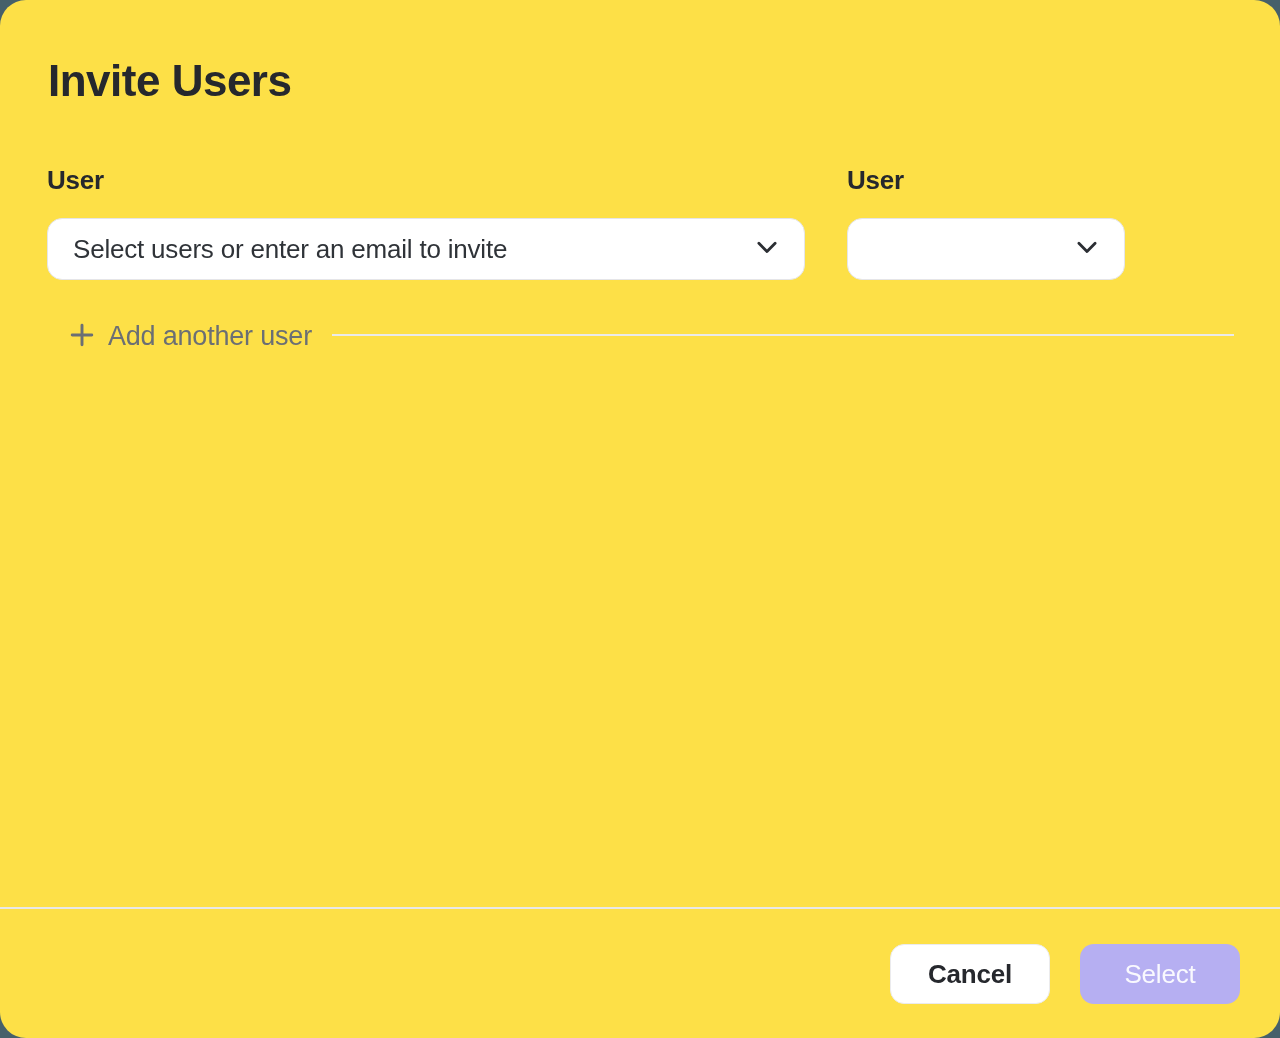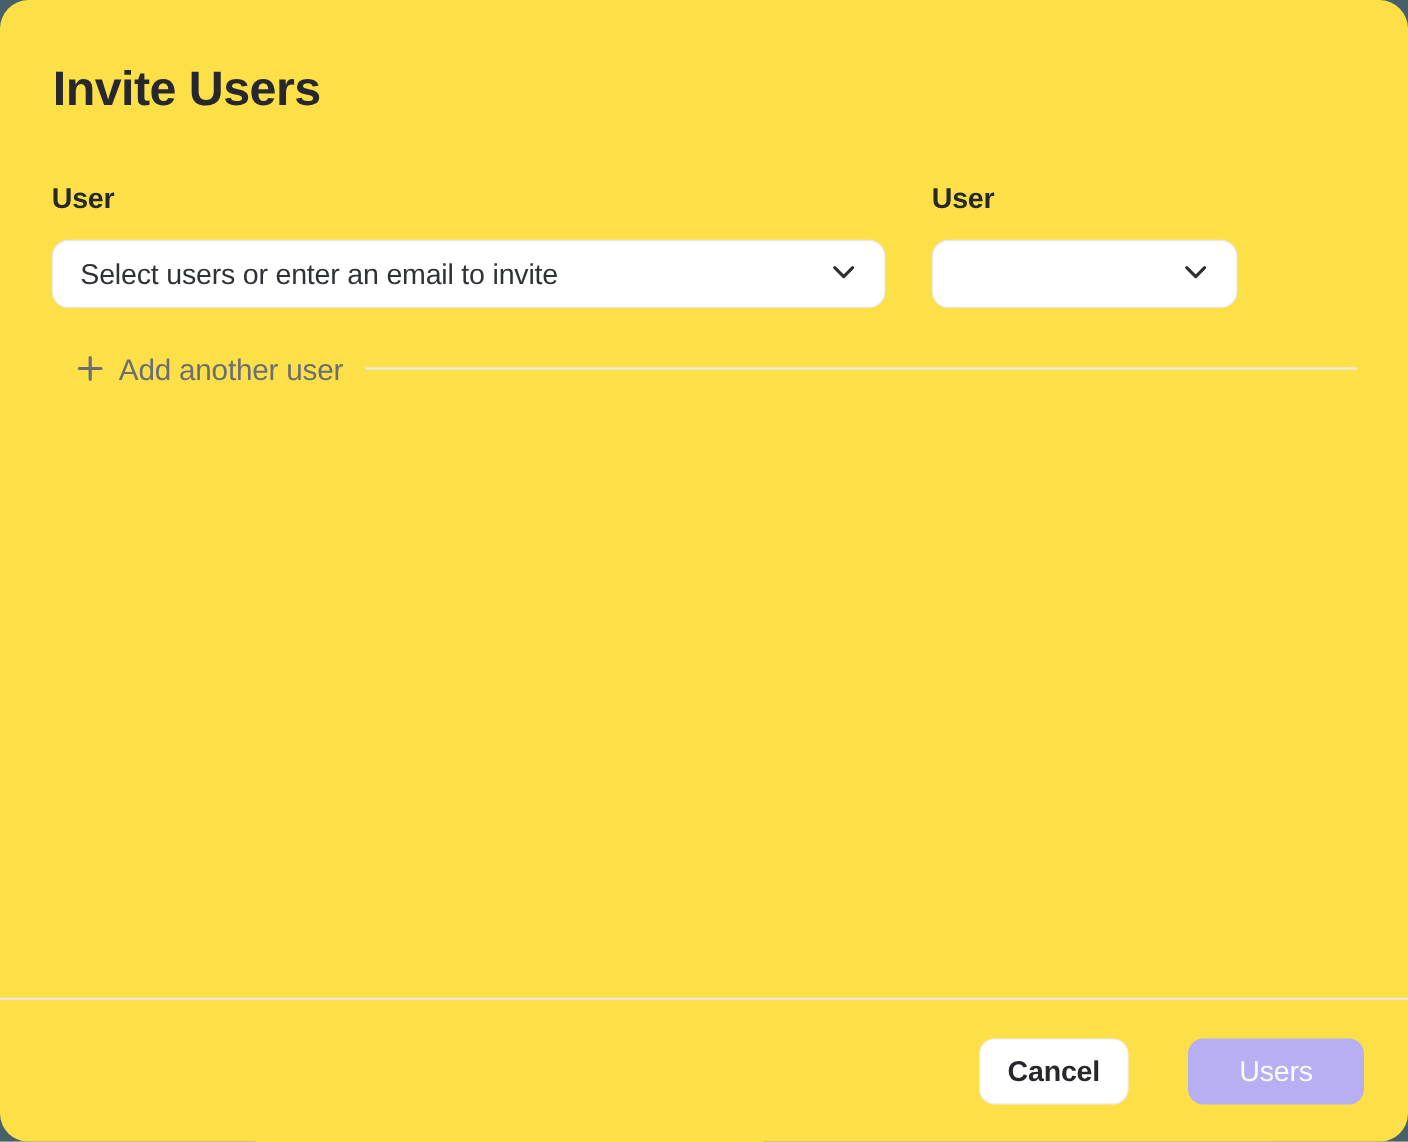--- a/index.html
+++ b/index.html
@@ -66,21 +66,21 @@
   }
   .btn {
     position: absolute; top: 944px; height: 60px;
     border-radius: 14px;
     font-family: "Liberation Sans", sans-serif;
     font-size: 26px; letter-spacing: -0.2px;
     display: flex; align-items: center; justify-content: center;
     cursor: pointer;
   }
   .btn-cancel {
-    left: 890px; width: 136px;
+    left: 890px; width: 160px;
     background: #ffffff;
     border: 1.5px solid #ebebed;
     color: #26282d; font-weight: 600;
   }
   .btn-invite {
     left: 1080px; width: 160px;
     background: #b6aff2;
     border: none;
     color: rgba(255,255,255,0.92); font-weight: 500;
   }
@@ -119,16 +119,16 @@
           <path d="M12 3.6 V20.4 M3.6 12 H20.4" stroke="#6b6f74" stroke-width="2.5" stroke-linecap="round"></path>
         </svg>
       </span>
       <span class="add-label">Add another user</span>
     </button>
     <div class="add-divider"></div>
 
     <div class="footer-divider"></div>
 
     <button class="btn btn-cancel">Cancel</button>
-    <button class="btn btn-invite" aria-disabled="true">Users</button>
+    <button class="btn btn-invite" aria-disabled="true">Select</button>
 
   </div>
 </div>
 
 </body></html>

